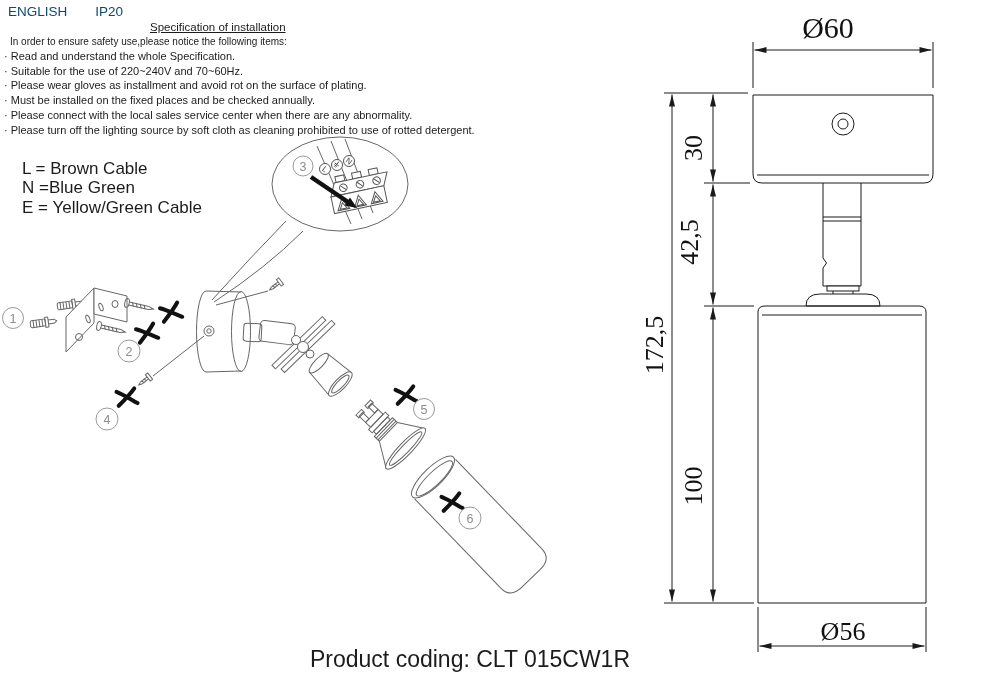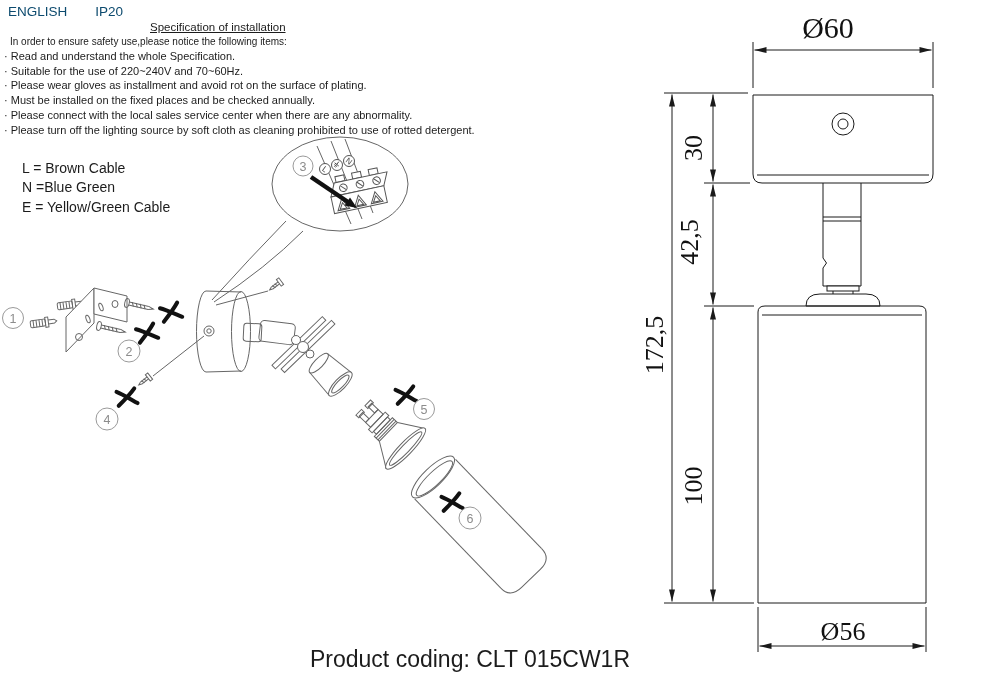--- a/index.html
+++ b/index.html
@@ -3,21 +3,21 @@
 <meta charset="utf-8">
 <style>
   html,body{margin:0;padding:0;background:#fff;}
   #page{position:relative;width:1000px;height:690px;background:#fff;overflow:hidden;
         font-family:"Liberation Sans",sans-serif;color:#1c1c1c;}
   .abs{position:absolute;}
   #hdr{top:4px;left:8px;font-size:13.5px;display:flex;gap:28px;color:#0c4a6e;}
   #spec-title{top:21px;left:150px;font-size:11.5px;text-decoration:underline;}
   #spec-intro{top:36px;left:10px;font-size:10px;}
   #spec-items{top:49px;left:4px;font-size:11px;line-height:14.7px;white-space:nowrap;}
-  #legend{top:159px;left:22px;font-size:14px;line-height:19.3px;}
+  #legend{top:159px;left:22px;font-size:17px;line-height:19.3px;}
   #product{top:646px;left:310px;font-size:23px;}
   svg text{font-family:"Liberation Serif",serif;}
   svg text.sans{font-family:"Liberation Sans",sans-serif;}
 </style>
 </head>
 <body>
 
 <div id="page">
 
   <div id="hdr" class="abs">

